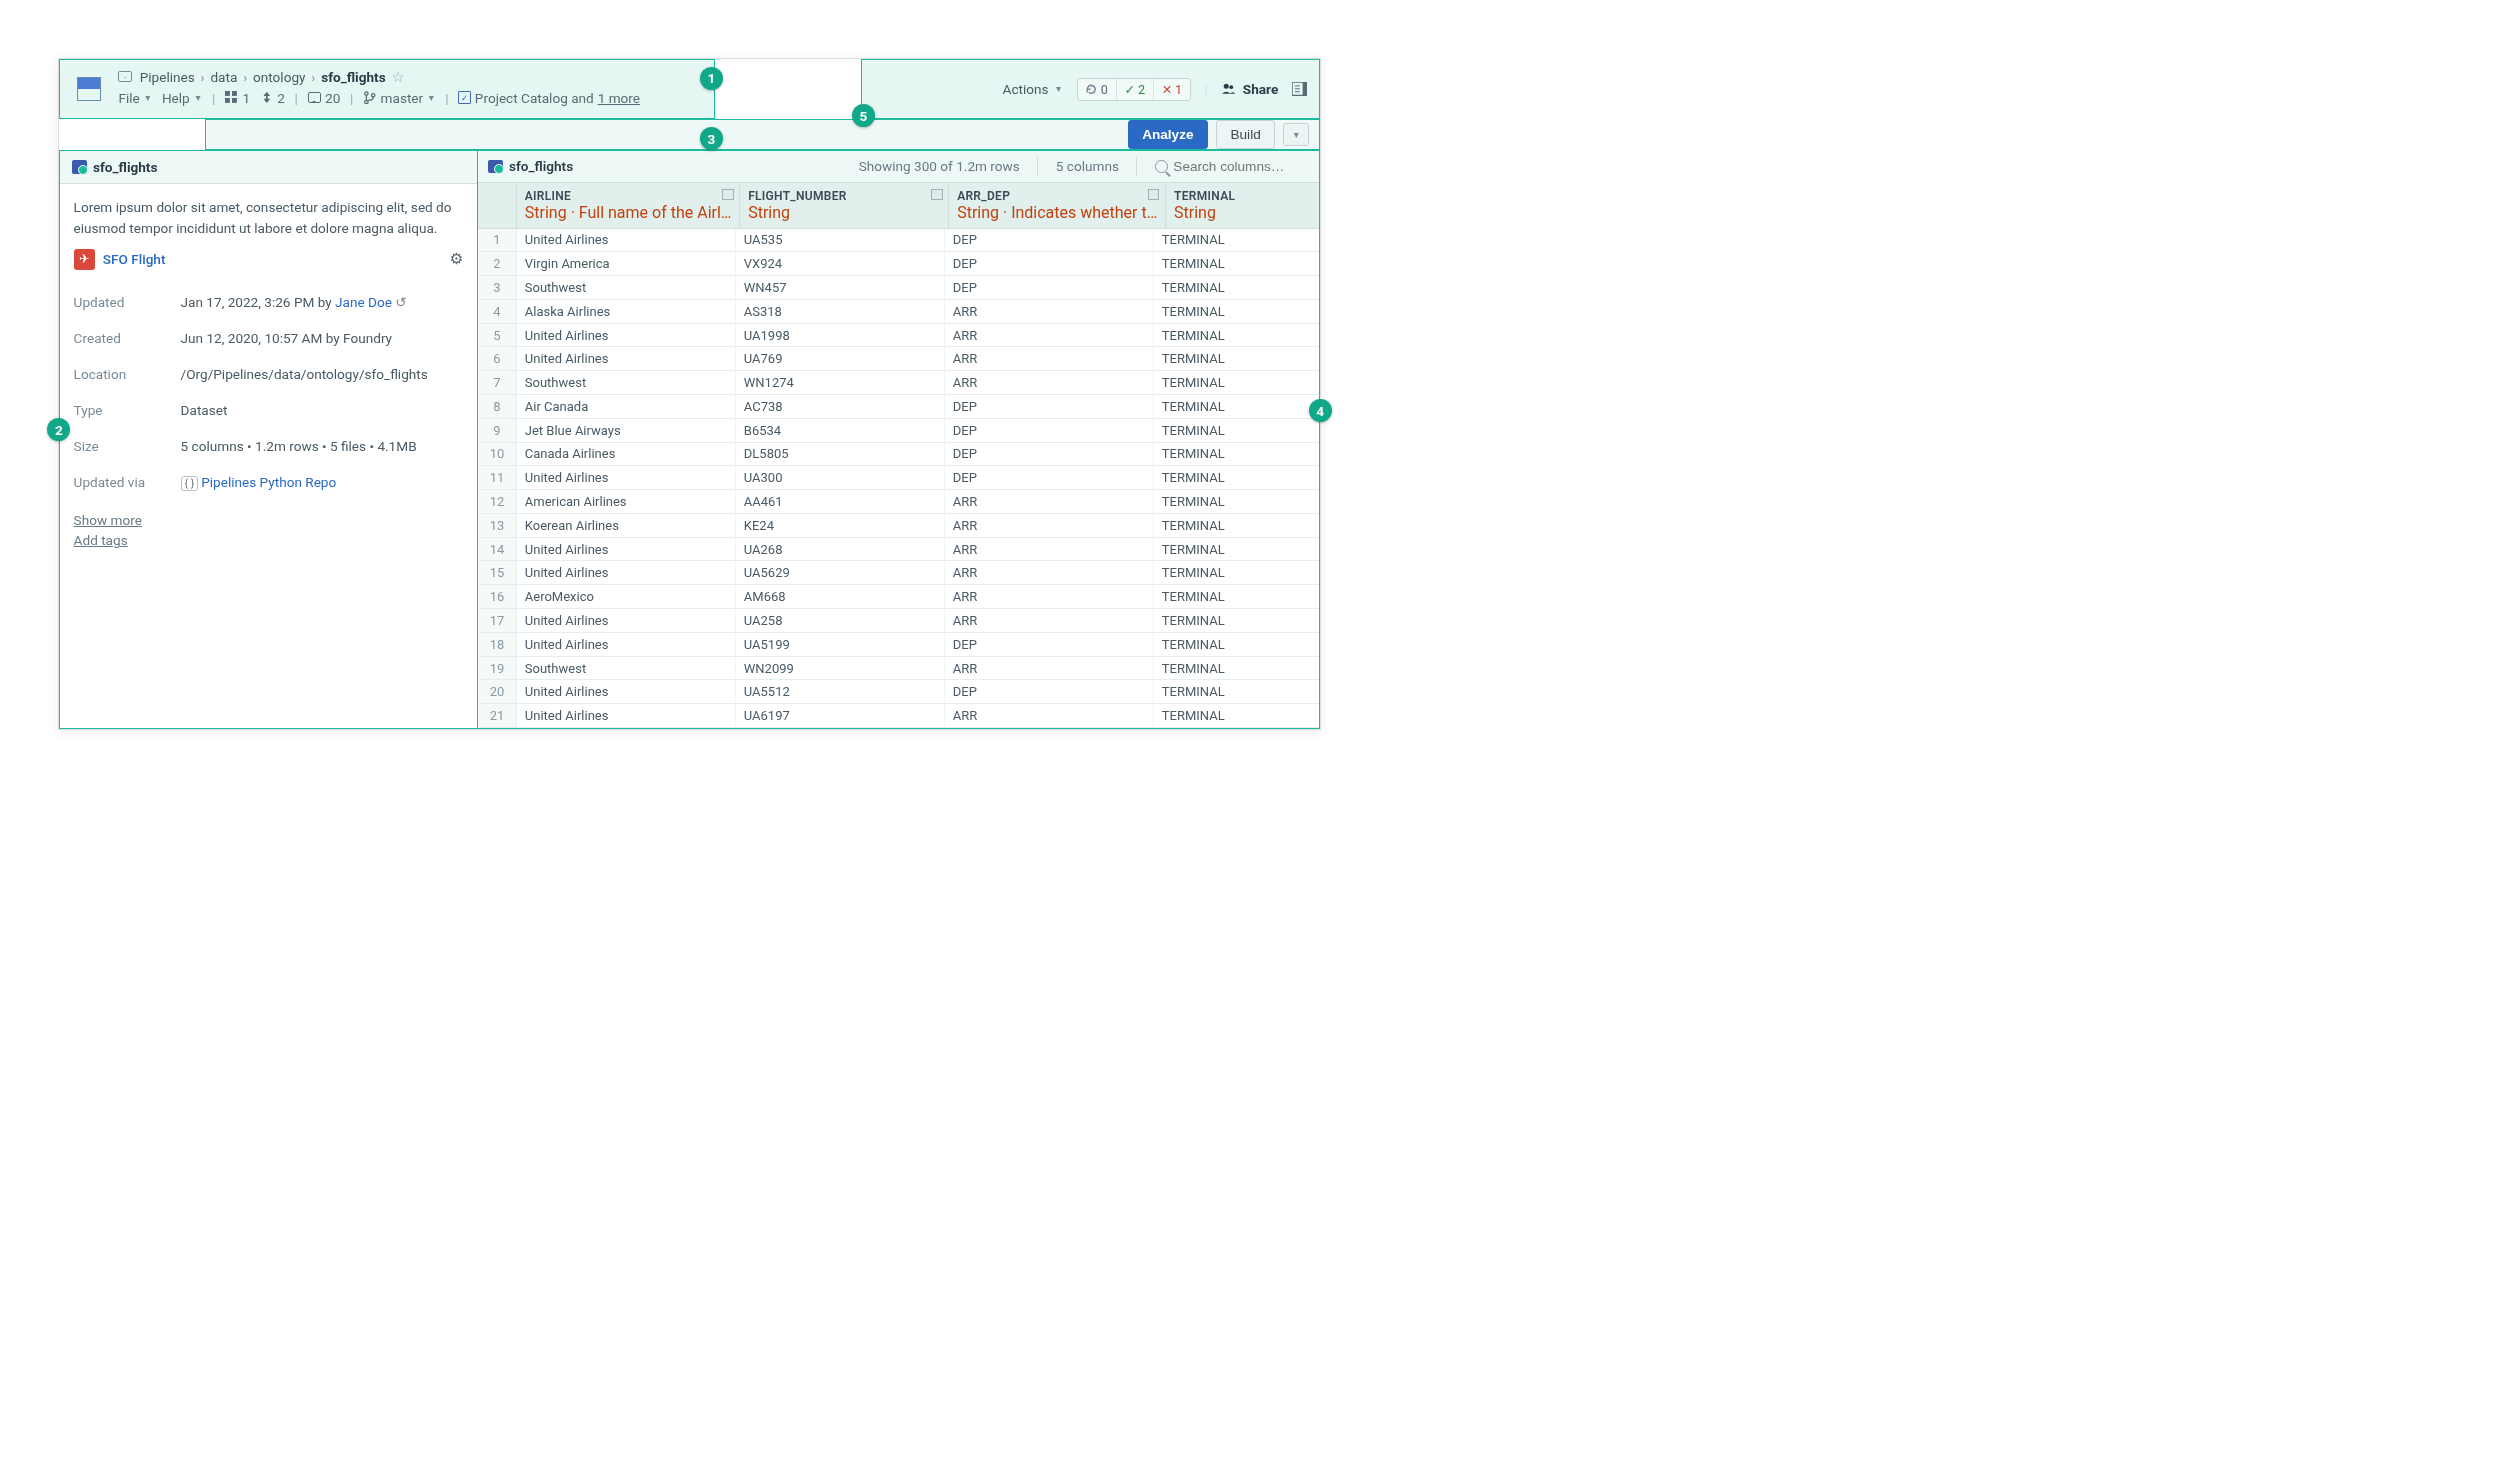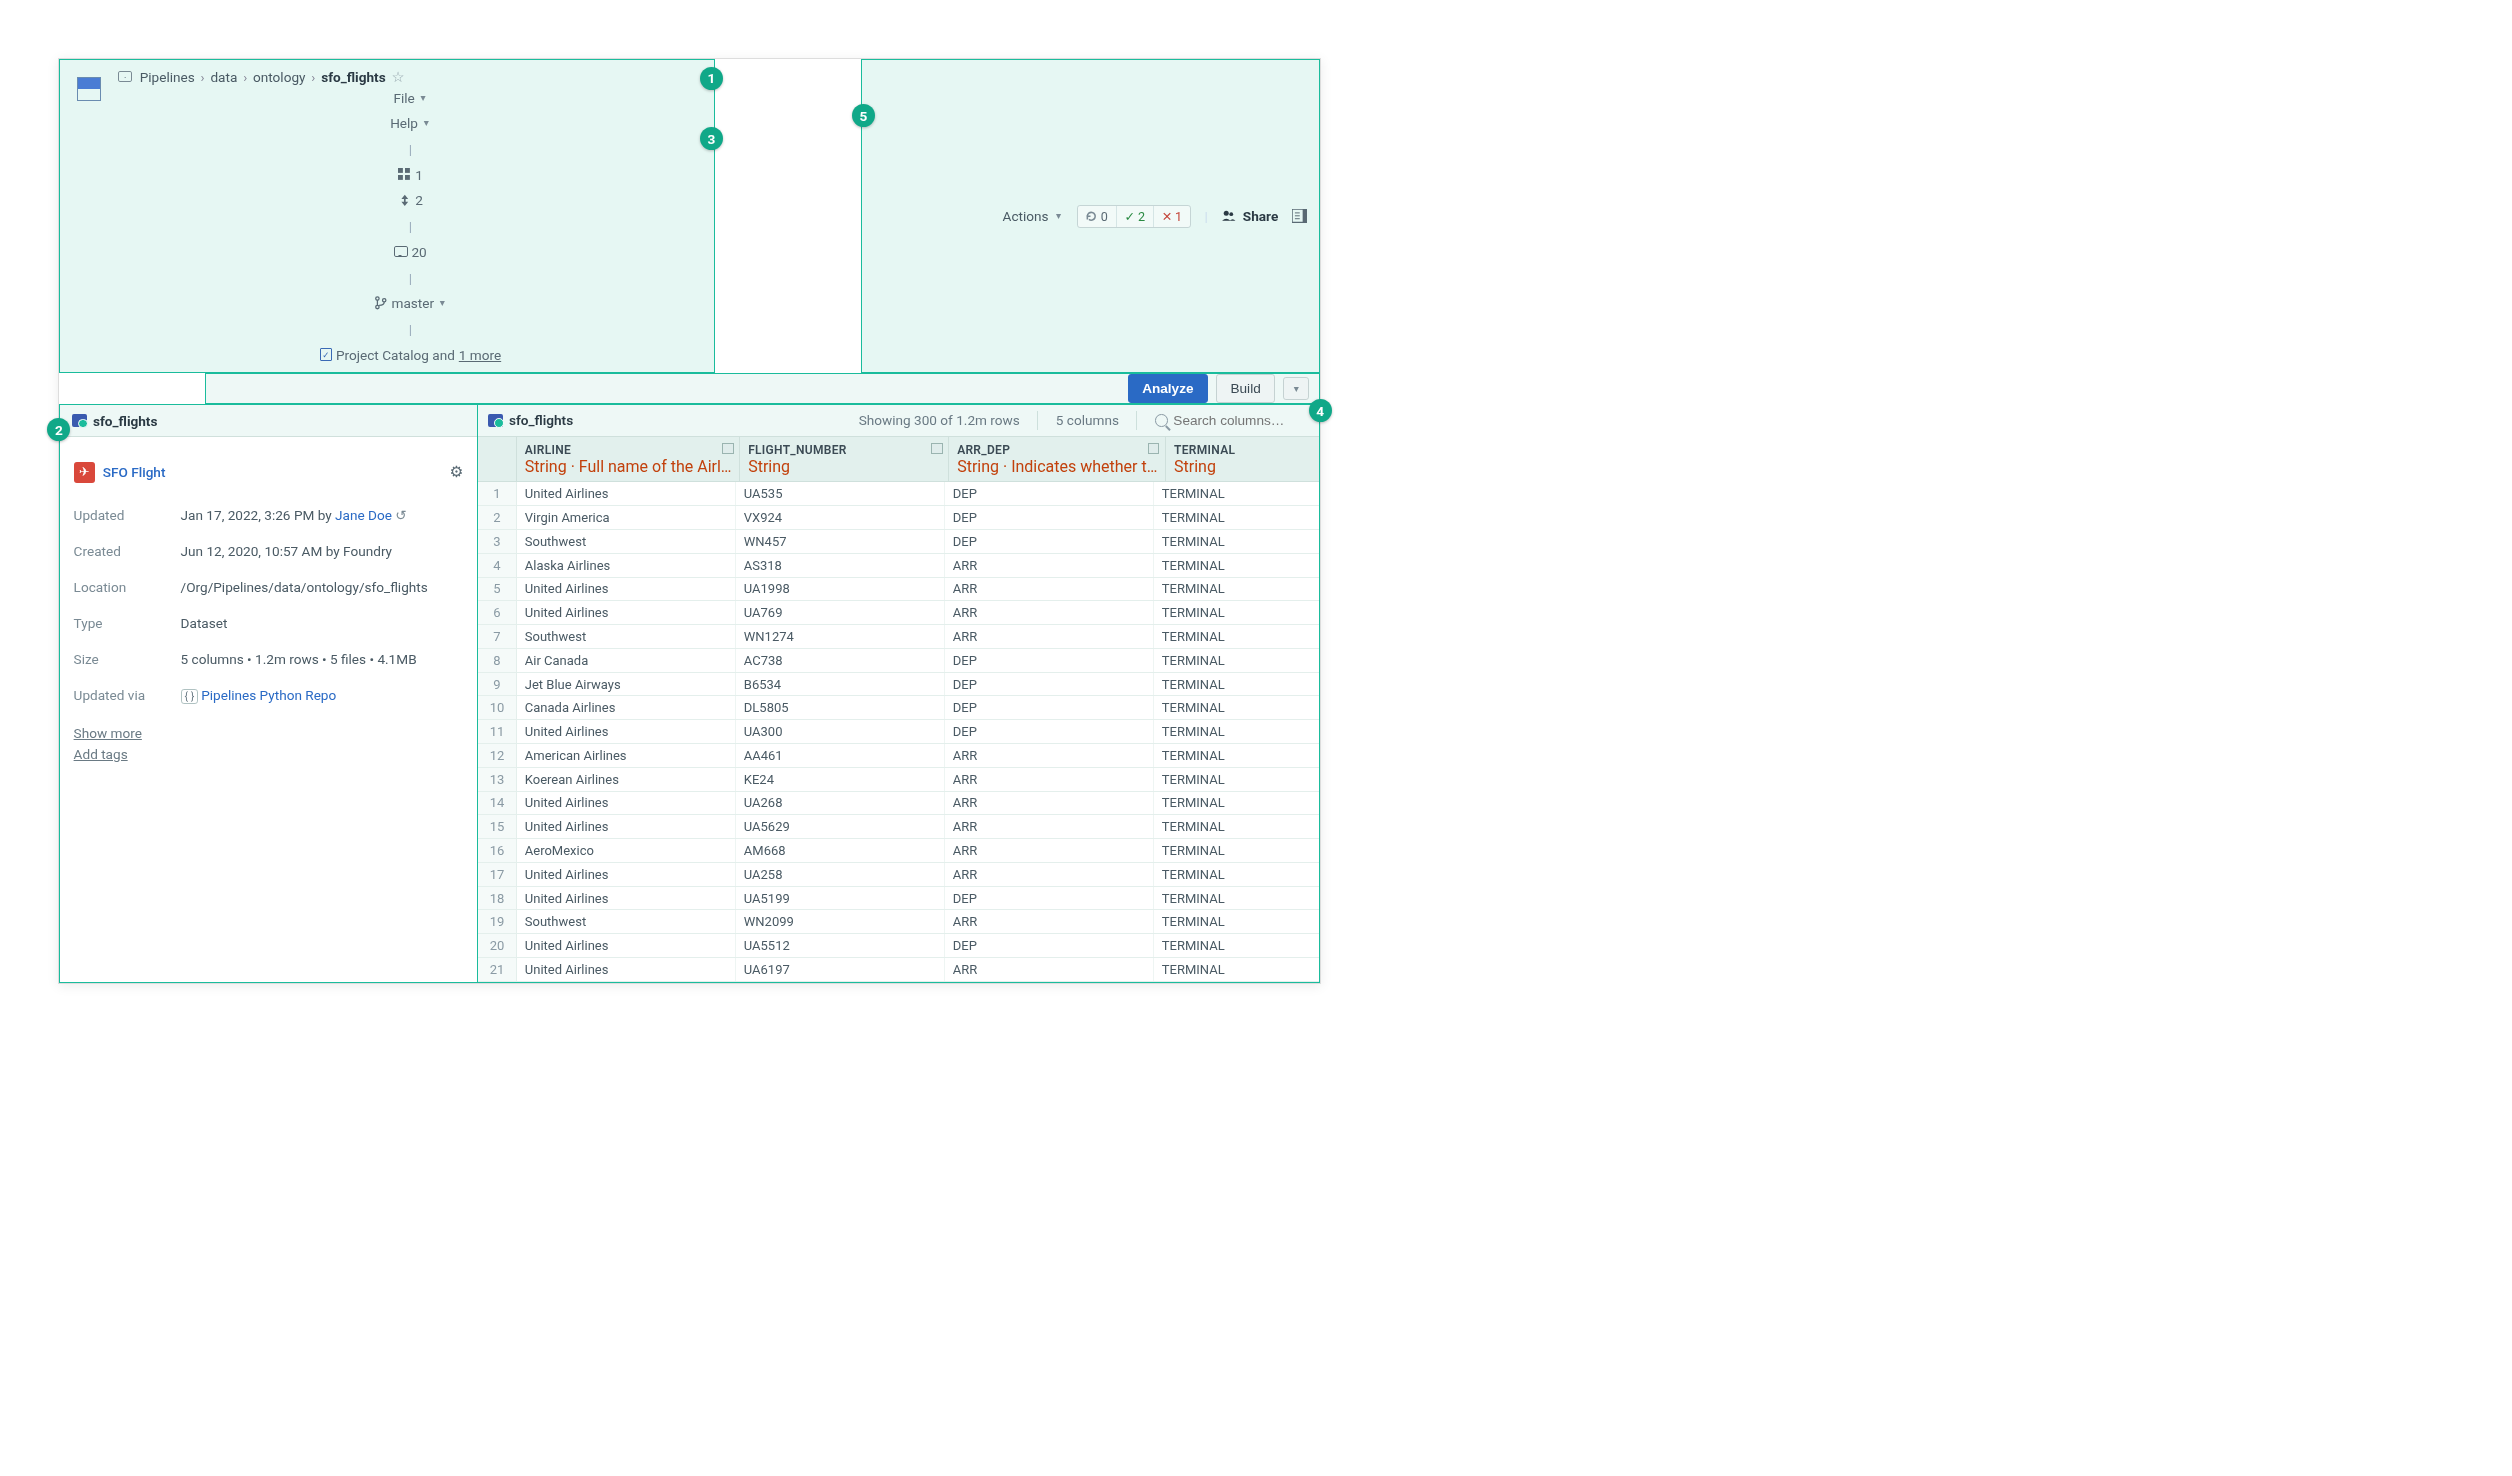--- a/index.html
+++ b/index.html
@@ -56,25 +56,24 @@
   }
   .breadcrumb-row a { color:#4a5a64; text-decoration:none;}
   .crumb-sep{ color:#889; }
   .crumb-current{ font-weight:700; color:#2b3a44;}
   .star-icon{ color:#96a6ae; font-size:14.6px;}
   .envelope-icon{
     width:13.6px;height:10.7px;border:1px solid #7a8a94;border-radius:1.9px;position:relative;display:inline-block;margin-right:1.9px;
   }
   .envelope-icon::after{content:"";position:absolute;top:-1px;left:1px;right:1px;height:5.8px;border-bottom:1px solid #7a8a94;transform:skewY(0);clip-path:polygon(0 0,100% 0,50% 100%);}
   .menubar-row {
-    display:flex; align-items:center; gap:9.7px;
+    display:flex; gap:9.7px;
     padding:3.9px 0 9.7px 0;
     font-size:13.6px;
     color:#5a6a74;
-    flex-direction:column;
   }
   .menubar-row .sep { color:#9ab; }
   .menubar-item{ display:flex;align-items:center;gap:3.9px; cursor:pointer;}
   .caret { font-size:8.7px; color:#7a8a94;}
   .mini-icon { width:13.6px;height:13.6px;display:inline-block;}
   .icn-grid{background:
     linear-gradient(#5a6a74,#5a6a74),linear-gradient(#5a6a74,#5a6a74),linear-gradient(#5a6a74,#5a6a74),linear-gradient(#5a6a74,#5a6a74);
     background-size:4.9px 4.9px;background-position:0 0,6.8px 0,0 6.8px,6.8px 6.8px;background-repeat:no-repeat;}
   .icn-chat{border:1px solid #5a6a74;border-radius:1.9px;height:10.7px;position:relative;}
   .icn-chat::after{content:"";position:absolute;bottom:-2.9px;left:2.9px;border:2.9px solid transparent;border-top-color:#5a6a74;}
@@ -309,20 +308,21 @@
   </div>
 
   <div class="main">
 
     <div class="sidebar region">
       <div class="sb-title">
         <span class="ds-icon"></span>
         <span>sfo_flights</span>
       </div>
       <div class="sb-body">
+        <div>Lorem ipsum dolor sit amet, consectetur adipiscing elit, sed do eiusmod tempor incididunt ut labore et dolore magna aliqua.</div>
         <div class="sfo-row">
           <div class="sfo-left">
             <span class="plane-icon">✈</span>
             <span class="sfo-label">SFO Flight</span>
           </div>
           <span class="gear-icon">⚙</span>
         </div>
         <table class="meta-table">
           <tbody>
               <tr>

